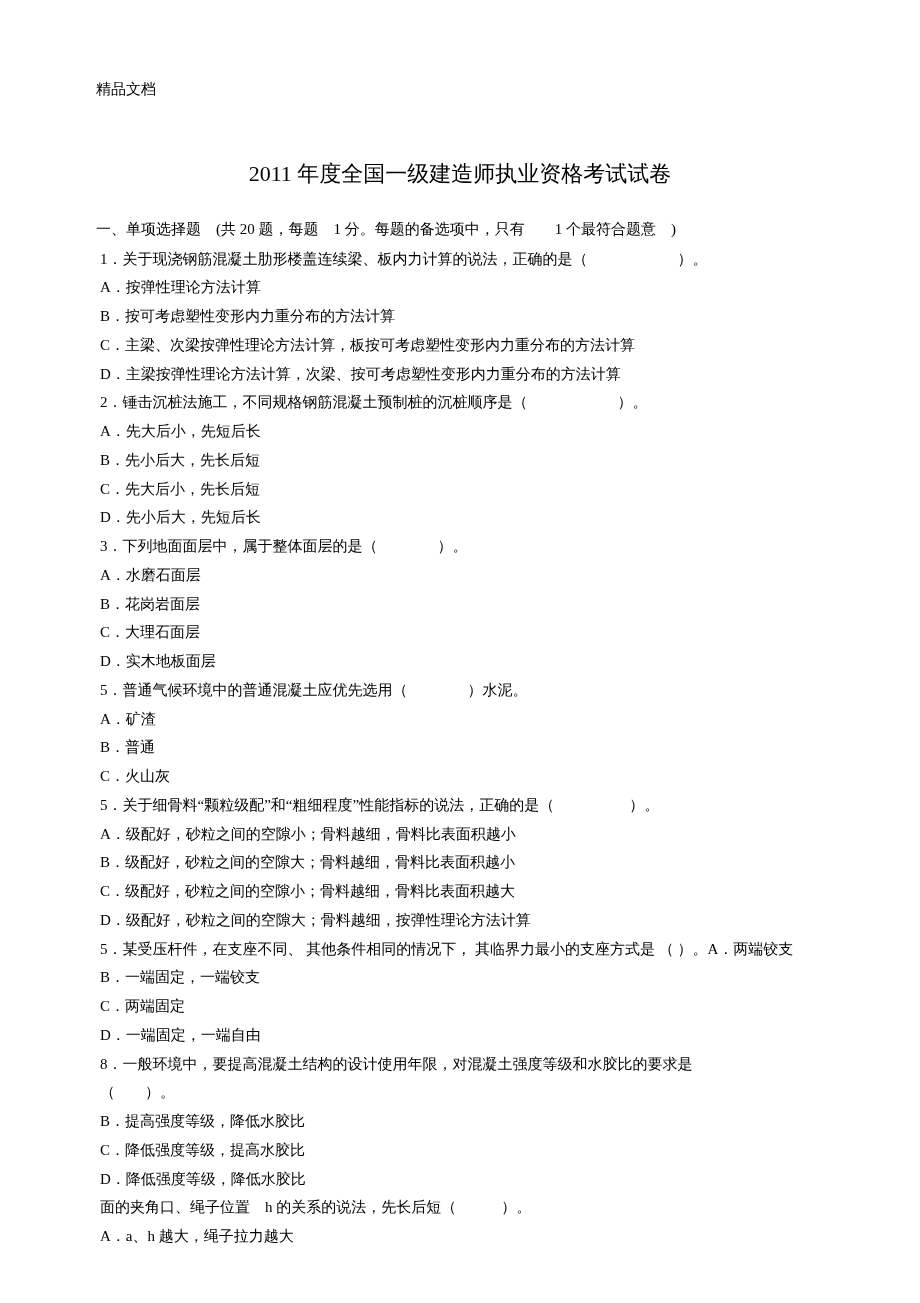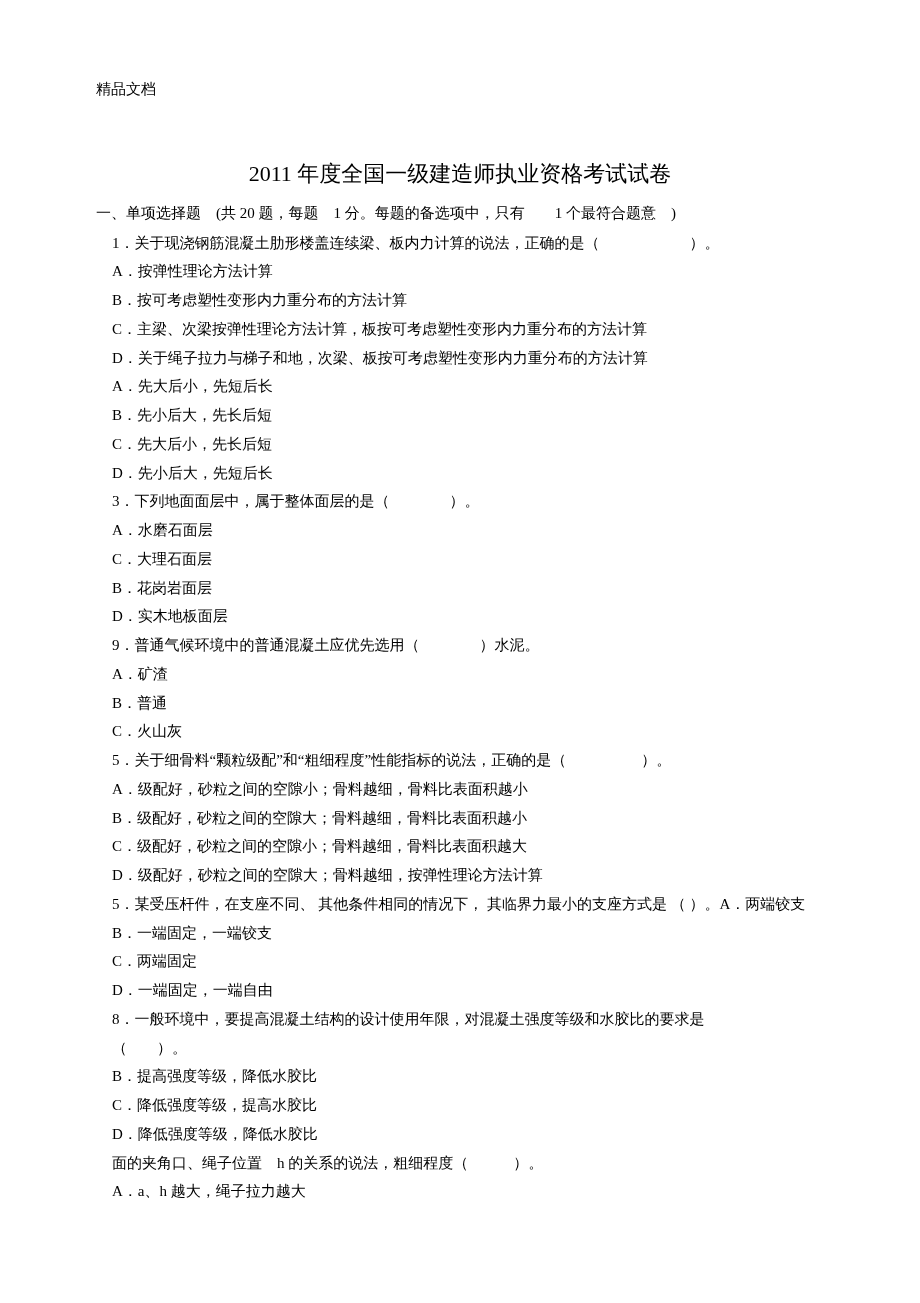--- a/index.html
+++ b/index.html
@@ -15,62 +15,63 @@
       box-sizing: border-box;
     }
     .header-label {
       font-size: 15px;
       margin-bottom: 60px;
     }
     .title {
       text-align: center;
       font-size: 22px;
       font-weight: normal;
-      margin-bottom: 12px;
+      margin-bottom: 28px;
       font-family: "SimSun", "宋体", serif;
     }
     .section-line {
       font-size: 15px;
       line-height: 1.7;
       margin: 0 0 4px 0;
     }
     .line {
       font-size: 15px;
       line-height: 1.65;
-      margin: 0 0 4px 16px;
+      margin: 0 0 4px 4px;
     }
   </style>
 </head>
 <body>
 
 <div class="page">
   <div class="header-label">精品文档</div>
 
   <div class="title">2011 年度全国一级建造师执业资格考试试卷</div>
 
   <p class="section-line">一、单项选择题　(共 20 题，每题　1 分。每题的备选项中，只有　　1 个最符合题意　)</p>
 
   <p class="line">1．关于现浇钢筋混凝土肋形楼盖连续梁、板内力计算的说法，正确的是（　　　　　　）。</p>
   <p class="line">A．按弹性理论方法计算</p>
   <p class="line">B．按可考虑塑性变形内力重分布的方法计算</p>
   <p class="line">C．主梁、次梁按弹性理论方法计算，板按可考虑塑性变形内力重分布的方法计算</p>
-  <p class="line">D．关于绳子拉力与梯子和地，次梁、板按可考虑塑性变形内力重分布的方法计算</p>
+  <p class="line">D．主梁按弹性理论方法计算，次梁、按可考虑塑性变形内力重分布的方法计算</p>
 
+  <p class="line">2．锤击沉桩法施工，不同规格钢筋混凝土预制桩的沉桩顺序是（　　　　　　）。</p>
   <p class="line">A．先大后小，先短后长</p>
   <p class="line">B．先小后大，先长后短</p>
   <p class="line">C．先大后小，先长后短</p>
   <p class="line">D．先小后大，先短后长</p>
 
   <p class="line">3．下列地面面层中，属于整体面层的是（　　　　）。</p>
   <p class="line">A．水磨石面层</p>
+  <p class="line">B．花岗岩面层</p>
   <p class="line">C．大理石面层</p>
-  <p class="line">B．花岗岩面层</p>
   <p class="line">D．实木地板面层</p>
 
-  <p class="line">9．普通气候环境中的普通混凝土应优先选用（　　　　）水泥。</p>
+  <p class="line">5．普通气候环境中的普通混凝土应优先选用（　　　　）水泥。</p>
   <p class="line">A．矿渣</p>
   <p class="line">B．普通</p>
   <p class="line">C．火山灰</p>
 
   <p class="line">5．关于细骨料“颗粒级配”和“粗细程度”性能指标的说法，正确的是（　　　　　）。</p>
   <p class="line">A．级配好，砂粒之间的空隙小；骨料越细，骨料比表面积越小</p>
   <p class="line">B．级配好，砂粒之间的空隙大；骨料越细，骨料比表面积越小</p>
   <p class="line">C．级配好，砂粒之间的空隙小；骨料越细，骨料比表面积越大</p>
   <p class="line">D．级配好，砂粒之间的空隙大；骨料越细，按弹性理论方法计算</p>
 
@@ -78,16 +79,16 @@
   <p class="line">B．一端固定，一端铰支</p>
   <p class="line">C．两端固定</p>
   <p class="line">D．一端固定，一端自由</p>
 
   <p class="line">8．一般环境中，要提高混凝土结构的设计使用年限，对混凝土强度等级和水胶比的要求是</p>
   <p class="line">（　　）。</p>
   <p class="line">B．提高强度等级，降低水胶比</p>
   <p class="line">C．降低强度等级，提高水胶比</p>
   <p class="line">D．降低强度等级，降低水胶比</p>
 
-  <p class="line">面的夹角口、绳子位置　h 的关系的说法，粗细程度（　　　）。</p>
+  <p class="line">面的夹角口、绳子位置　h 的关系的说法，先长后短（　　　）。</p>
   <p class="line">A．a、h 越大，绳子拉力越大</p>
 
 </div>
 
 </body></html>

